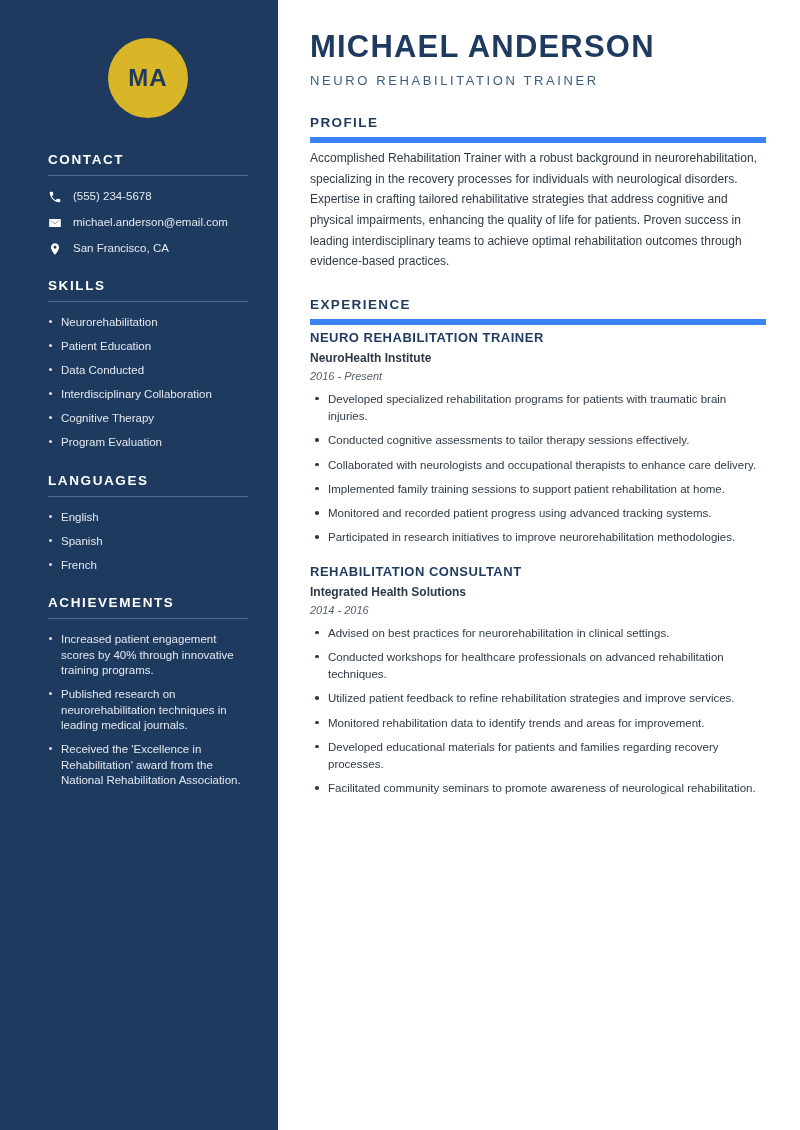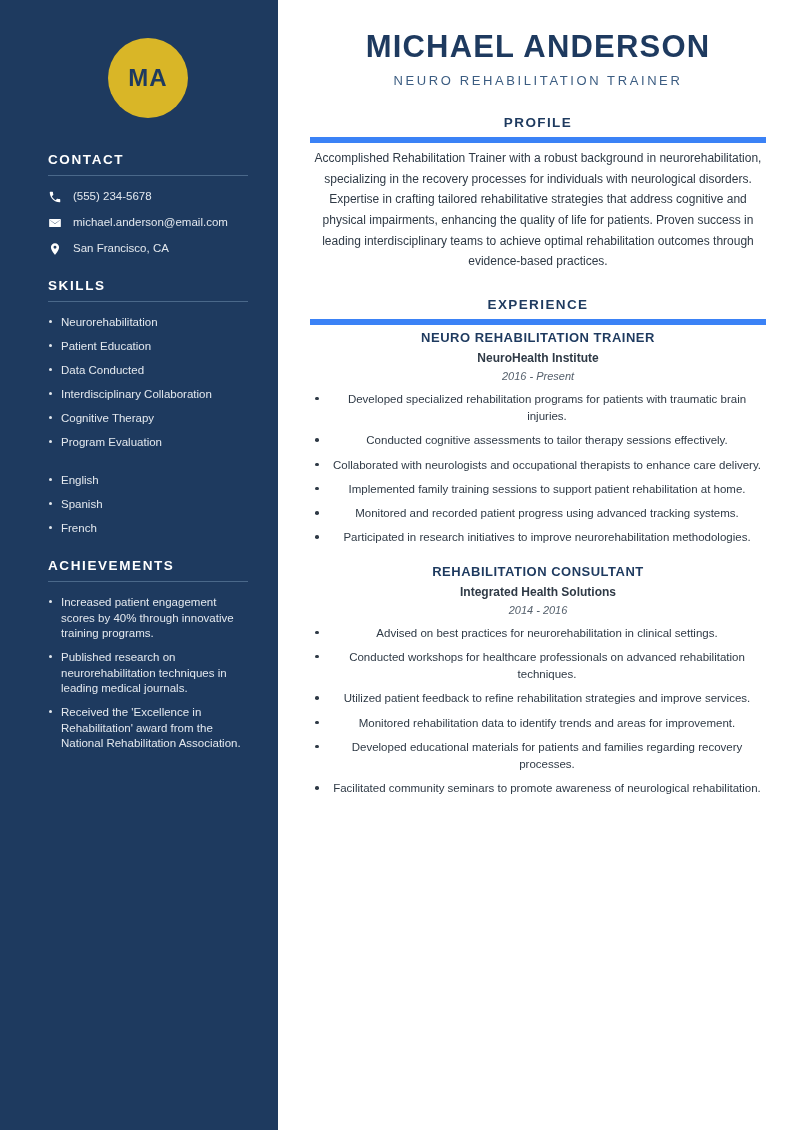--- a/index.html
+++ b/index.html
@@ -98,21 +98,20 @@
     line-height: 1.48;
     color: #ffffff;
     letter-spacing: 0.2px;
   }
 
   
   .main {
     flex: 1;
     padding: 30px 34px 0 32px;
     background: #ffffff;
-    text-align: center;
   }
   .name {
     font-size: 31px;
     font-weight: bold;
     letter-spacing: 1.2px;
     color: #1e3a5f;
     line-height: 1.1;
   }
   .job-title {
     font-size: 13px;
@@ -224,20 +223,21 @@
         <li>Neurorehabilitation</li>
         <li>Patient Education</li>
         <li>Data Conducted</li>
         <li>Interdisciplinary Collaboration</li>
         <li>Cognitive Therapy</li>
         <li>Program Evaluation</li>
       </ul>
     </section>
 
     <section class="side-section">
+      <div class="side-title">LANGUAGES</div>
       <ul class="side-list">
         <li>English</li>
         <li>Spanish</li>
         <li>French</li>
       </ul>
     </section>
 
 
     <section class="side-section">
       <div class="side-title">ACHIEVEMENTS</div>

